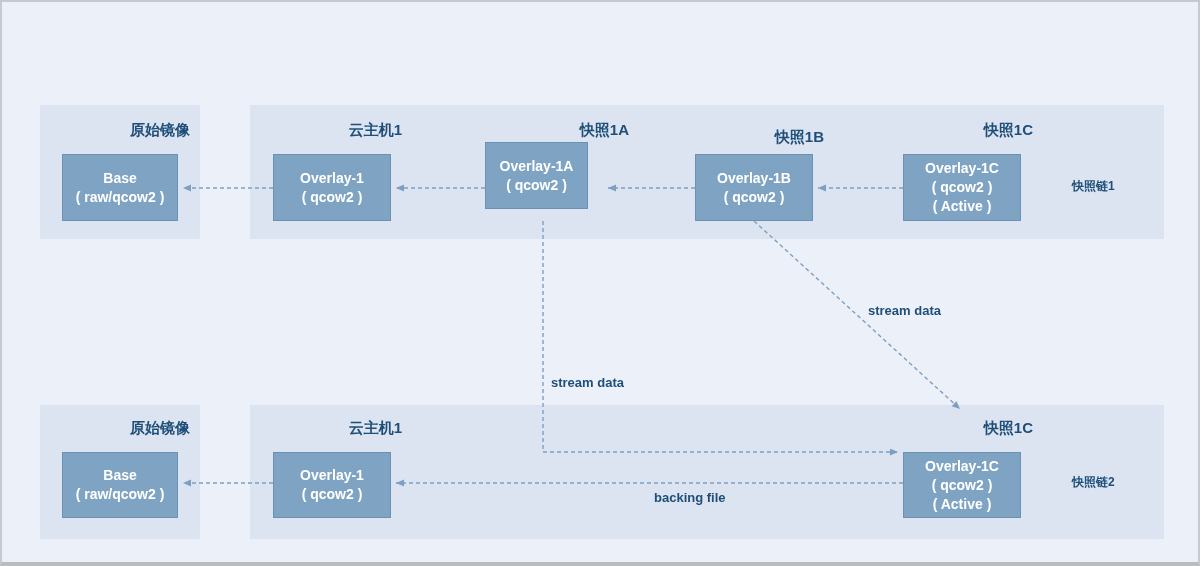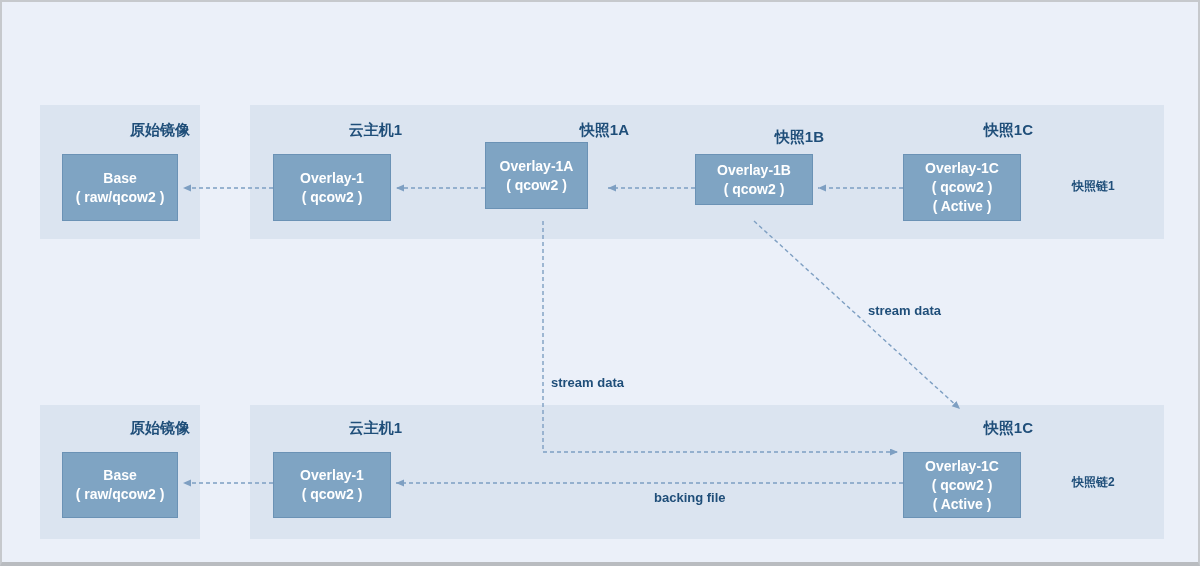--- a/index.html
+++ b/index.html
@@ -122,21 +122,21 @@
     <span class="box-line">( qcow2 )</span>
   </div>
 
   <div class="node-label" style="left:487px; top:119px;">快照1A</div>
   <div class="node-box" style="left:483px; top:140px; width:103px; height:67px;">
     <span class="box-line">Overlay-1A</span>
     <span class="box-line">( qcow2 )</span>
   </div>
 
   <div class="node-label" style="left:682px; top:119px;margin-top:7px;">快照1B</div>
-  <div class="node-box" style="left:693px; top:152px; width:118px; height:51px;">
+  <div class="node-box" style="left:693px; top:152px; width:118px; height:67px;">
     <span class="box-line">Overlay-1B</span>
     <span class="box-line">( qcow2 )</span>
   </div>
 
   <div class="node-label" style="left:891px; top:119px;">快照1C</div>
   <div class="node-box" style="left:901px; top:152px; width:118px; height:67px;">
     <span class="box-line">Overlay-1C</span>
     <span class="box-line">( qcow2 )</span>
     <span class="box-line">( Active )</span>
   </div>

